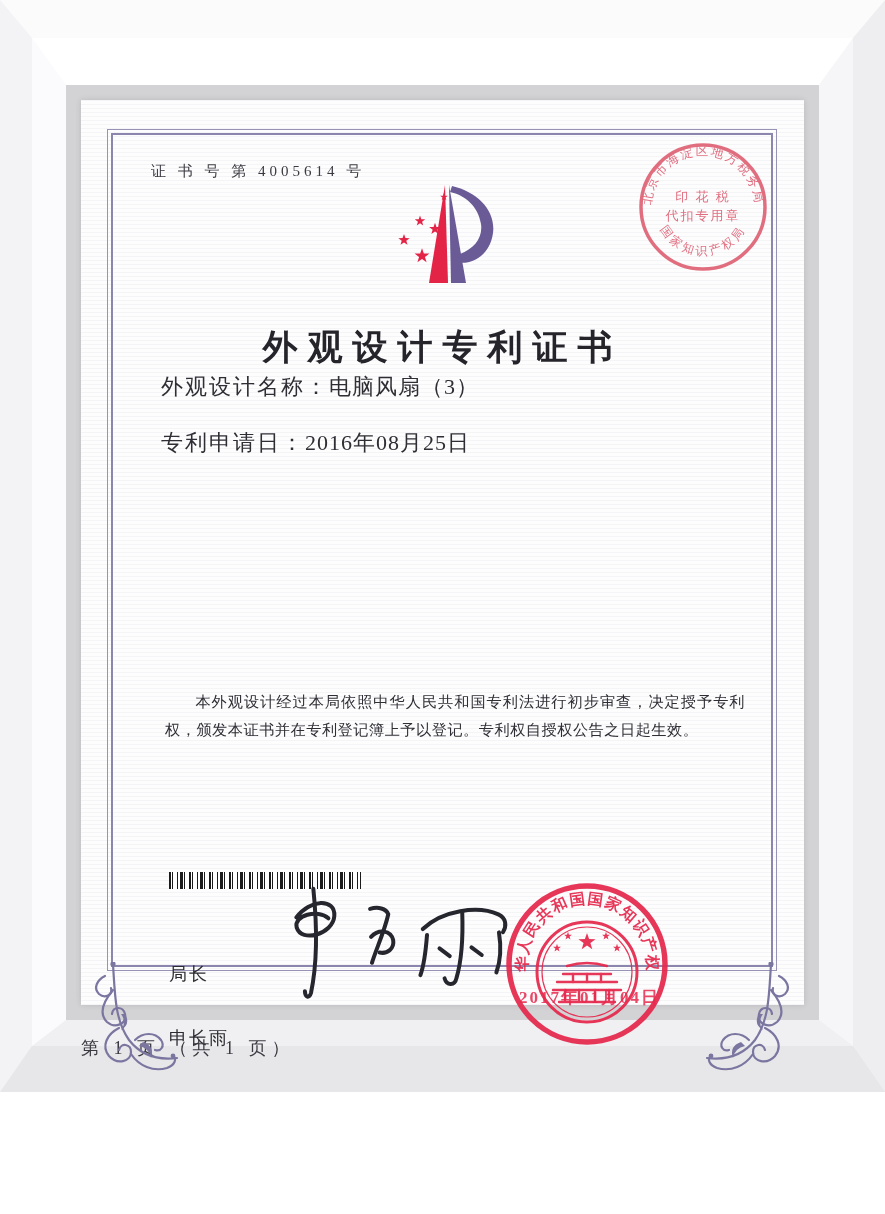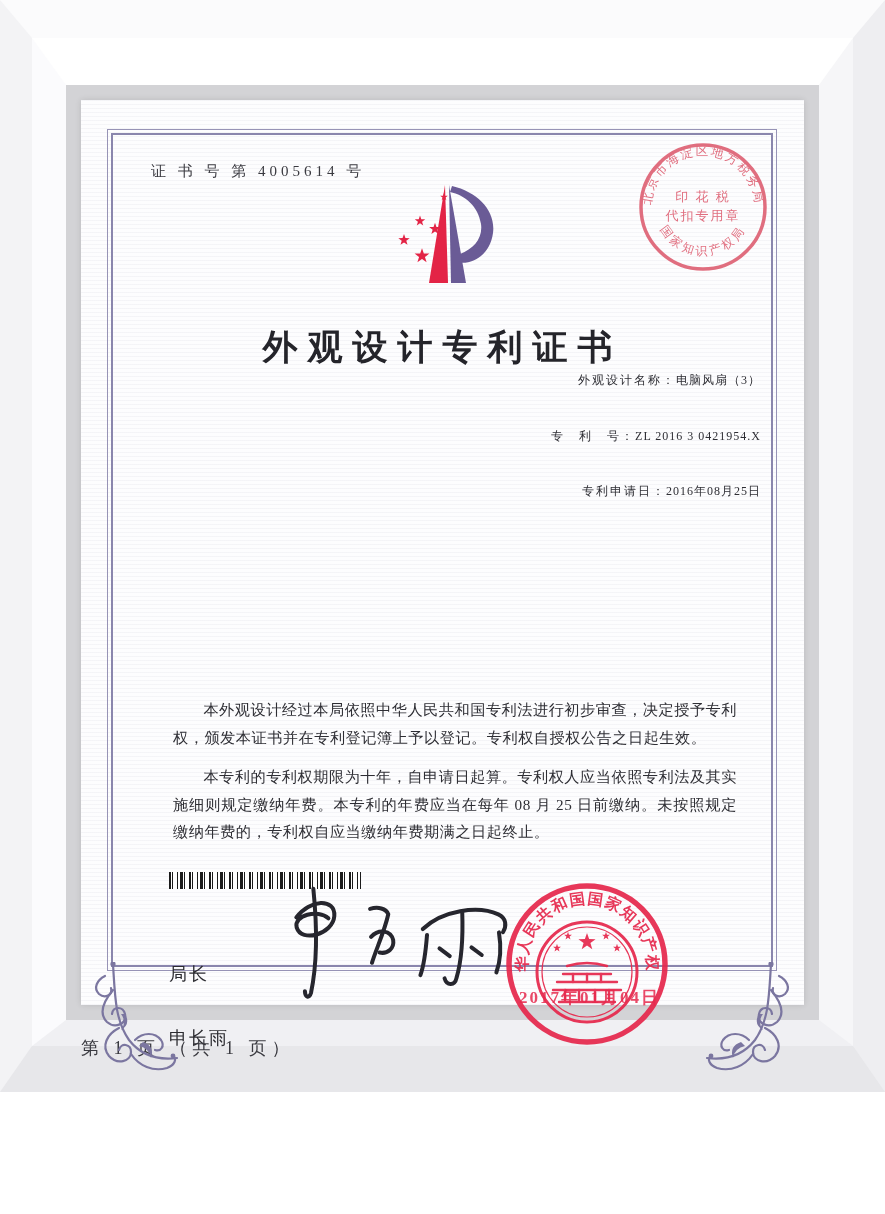--- a/index.html
+++ b/index.html
@@ -22,26 +22,26 @@
   .flourish{position:absolute;width:96px;height:124px;z-index:2;}
   .flourish.bl{left:4px;top:862px;}
   .flourish.br{left:622px;top:862px;transform:scaleX(-1);}
   
   .cert-no{position:absolute;left:70px;top:62px;font-size:15px;letter-spacing:4px;color:#3a3a40;}
   .logo{position:absolute;left:301px;top:82px;}
   .cert-title{position:absolute;left:0;right:0;top:180px;text-align:center;font-size:35px;
     font-weight:bold;letter-spacing:10px;color:#24242a;margin-top:44px;}
   .tax-seal{position:absolute;left:545px;top:30px;opacity:.88;z-index:3;}
   .fields{position:absolute;left:80px;top:272px;width:600px;}
-  .field-row{height:55.5px;font-size:12px;color:#2e2e34;white-space:nowrap;text-align:right;}
+  .field-row{height:55.5px;font-size:22px;color:#2e2e34;white-space:nowrap;}
   .field-label{letter-spacing:2px;}
   .field-value{letter-spacing:1px;}
   .paras{position:absolute;left:80px;top:584px;width:588px;font-size:15.2px;line-height:27.5px;
     text-align:justify;color:#2e2e34;}
-  .paras p{margin:12px;text-indent:2em;letter-spacing:.5px;}
+  .paras p{margin:4px;text-indent:2em;letter-spacing:.5px;}
   .barcode{position:absolute;left:88px;top:772px;width:192px;height:17px;
     background:repeating-linear-gradient(90deg,#1b1b1b 0 2px,#fff 2px 3px,#1b1b1b 3px 4px,#fff 4px 8px,
       #1b1b1b 8px 9px,#fff 9px 11px,#1b1b1b 11px 14px,#fff 14px 15px,#1b1b1b 15px 16px,#fff 16px 20px);}
   .signer{position:absolute;left:88px;top:822px;font-family:"Liberation Sans","DejaVu Sans",sans-serif;
     font-size:18px;color:#2b2b30;letter-spacing:2px;}
   .signer div{margin-bottom:11px;margin-top:40px;}
   .signature{position:absolute;left:186px;top:766px;z-index:1;transform:rotate(-2deg);}
   .sipo-seal{position:absolute;left:418px;top:776px;z-index:3;opacity:.93;}
   .date-stamp{position:absolute;left:438px;top:886px;z-index:4;color:#e6294d;font-size:17px;
     letter-spacing:2px;font-weight:bold;opacity:.85;white-space:nowrap;}
@@ -127,30 +127,26 @@
       </text>
       <text x="0" y="-6" text-anchor="middle" font-size="13" fill="#dd5b6e" letter-spacing="2">印 花 税</text>
       <text x="0" y="13" text-anchor="middle" font-size="13" fill="#dd5b6e" letter-spacing="2">代扣专用章</text>
     </svg>
 
     <div class="fields">
       <div class="field-row">
         <span class="field-label">外观设计名称：</span><span class="field-value">电脑风扇（3）</span>
       </div>
       <div class="field-row">
-        <span class="field-label">专　利　号：</span><span class="field-value">ZL 2016 3 0421954.X</span>
-      </div>
-      <div class="field-row">
         <span class="field-label">专利申请日：</span><span class="field-value">2016年08月25日</span>
       </div>
     </div>
 
     <div class="paras">
       <p>本外观设计经过本局依照中华人民共和国专利法进行初步审查，决定授予专利权，颁发本证书并在专利登记簿上予以登记。专利权自授权公告之日起生效。</p>
-      <p>本专利的专利权期限为十年，自申请日起算。专利权人应当依照专利法及其实施细则规定缴纳年费。本专利的年费应当在每年 08 月 25 日前缴纳。未按照规定缴纳年费的，专利权自应当缴纳年费期满之日起终止。</p>
     </div>
 
     <div class="barcode"></div>
 
     <div class="signer">
       <div>局长</div>
       <div>申长雨</div>
     </div>
 
     <svg class="signature" width="256" height="138" viewBox="0 0 256 138">

